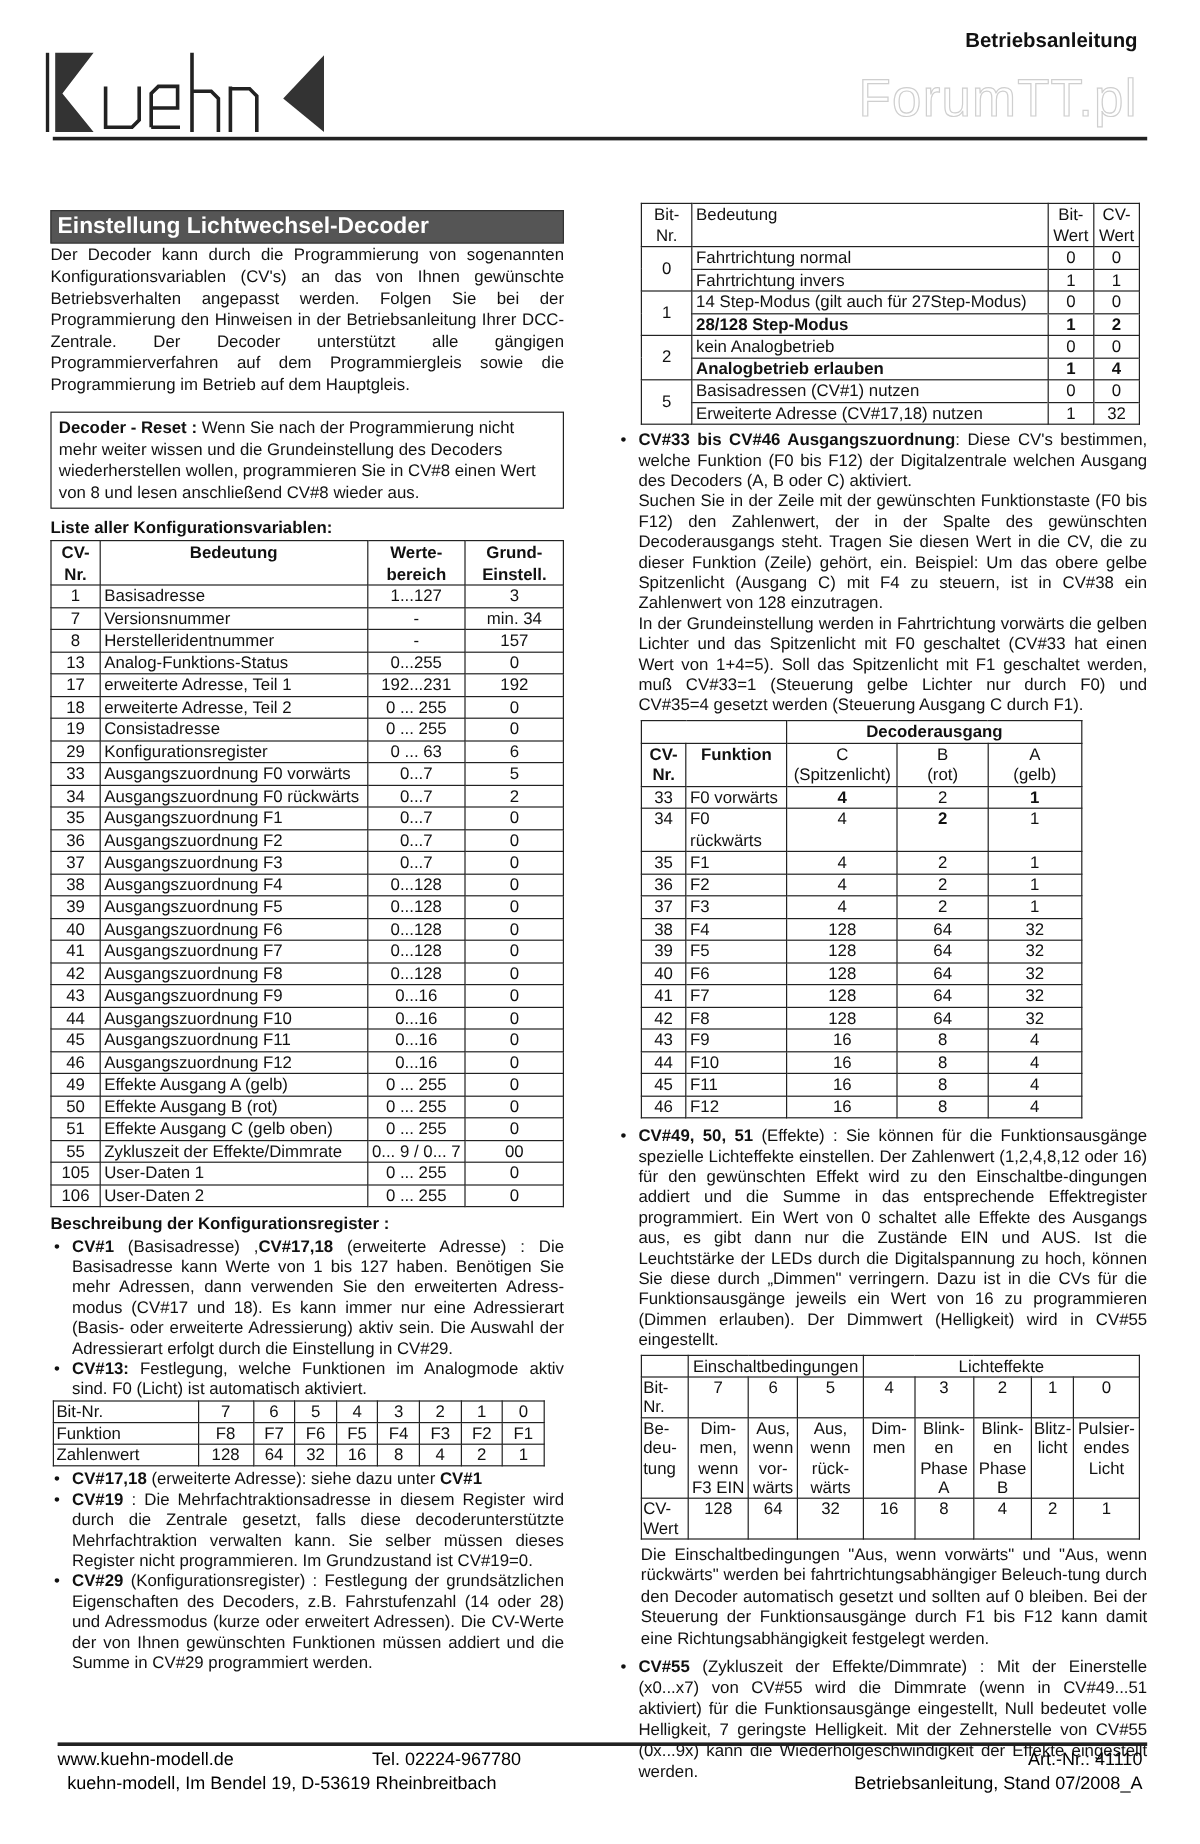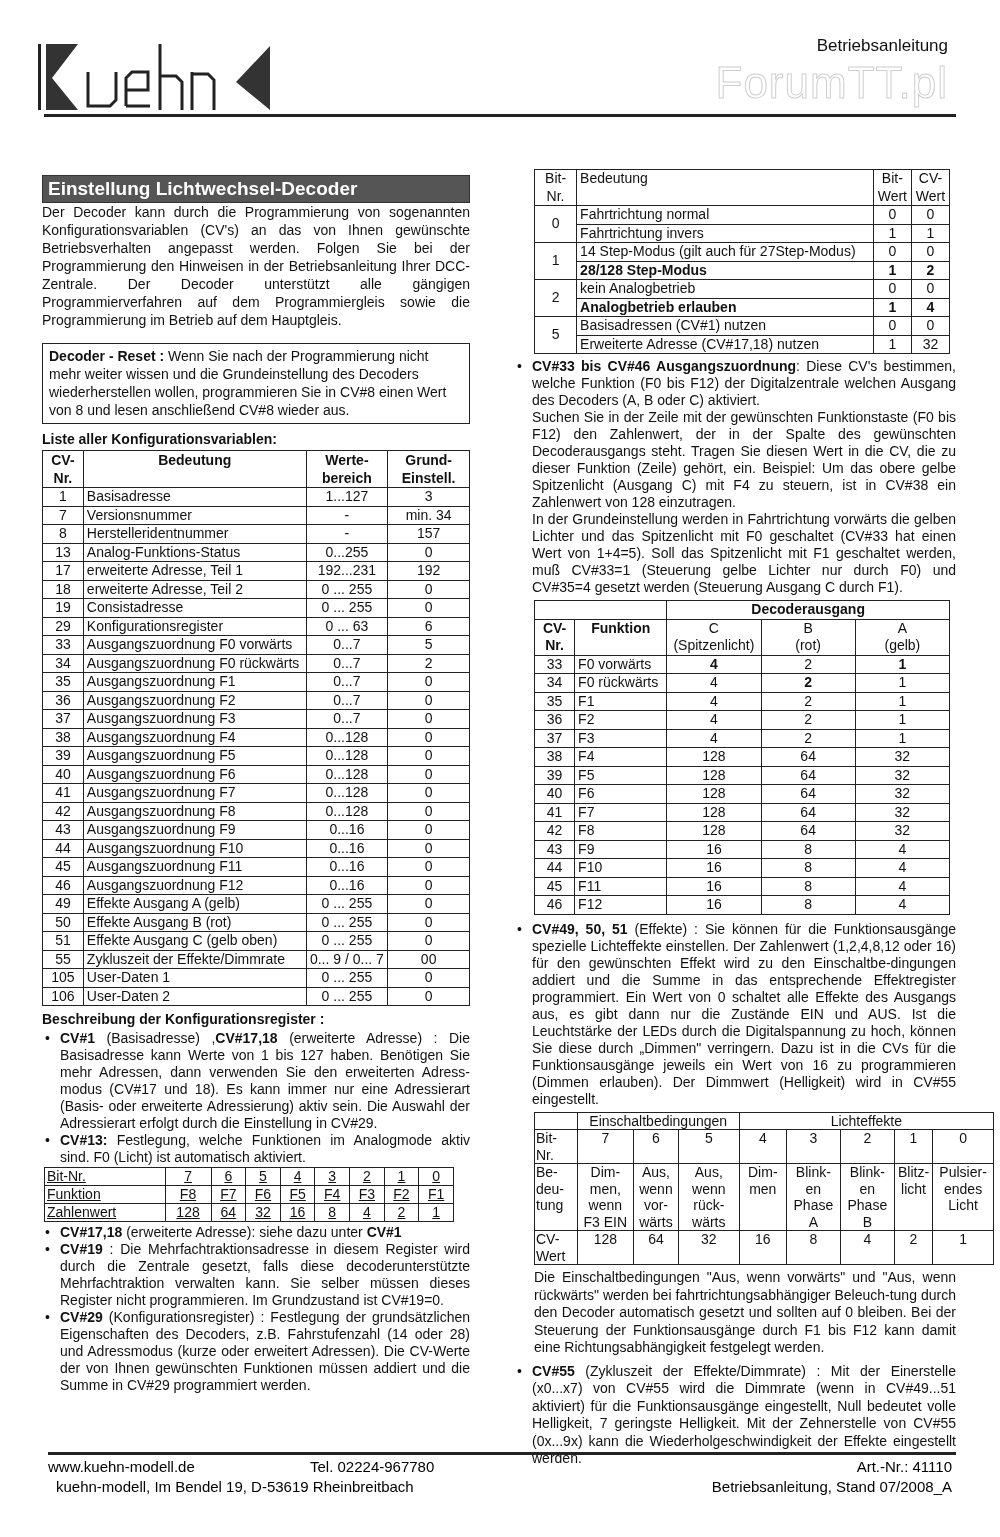--- a/index.html
+++ b/index.html
@@ -1,21 +1,21 @@
 <!DOCTYPE html>
 <html><head>
 <meta charset="utf-8">
 <style>
   html, body { margin:0; padding:0; background:#fff; }
   body { width:1000px; height:1537px; position:relative; overflow:hidden;
          font-family:"Liberation Sans", sans-serif; color:#111; }
   .abs { position:absolute; }
   
   #logo { left:38px; top:42px; width:240px; height:72px; }
-  #doc-type { right:52px; top:36px; font-weight:normal; font-size:17px; }
+  #doc-type { right:52px; top:24px; font-weight:bold; font-size:17px; }
   #watermark { right:52px; top:58px; font-size:44px; color:#fff;
                -webkit-text-stroke:1px #cfcfcf; letter-spacing:1px; }
   #header-rule { left:44px; top:114px; width:912px; height:3px; background:#222; }
   
   #left-col { left:42px; top:175px; width:428px; font-size:14px; line-height:18px; }
   #right-col { left:514px; top:169px; width:442px; font-size:14px; line-height:18px; }
   .title-bar { background:#555; color:#fff; font-weight:bold; font-size:19px;
                padding:3px 6px; height:22px; line-height:22px; box-shadow: inset 0 0 0 1px #333; }
   p.just { text-align:justify; margin:0; }
   .intro { margin-top:24px; }
@@ -23,31 +23,31 @@
   .section-h { font-weight:bold; margin-top:6px; }
   table { border-collapse:collapse; }
   td, th { border:1px solid #222; padding:0 3px; font-weight:normal; vertical-align:top; }
   .cvt { width:428px; margin-top:2px; font-size:14px; line-height:17.5px; }
   .cvt th { font-weight:bold; text-align:center; line-height:18px; }
   .cvt td.c { text-align:center; }
   ul.bul { margin:2px 0 0 0; padding:0 0 0 18px; list-style:none; }
   ul.bul li { position:relative; text-align:justify; }
   ul.bul li::before { content:"•"; position:absolute; left:-15px; top:0; font-size:14px; }
   .bittab { margin:1px 0 1px 2px; font-size:14px; line-height:17px; width:410px; }
-  .bittab td { text-align:center; padding:0 2px;text-decoration:underline; }
+  .bittab td { text-align:center; padding:0 2px; }
   .bittab td:first-child { text-align:left; }
   .cv29 { width:416px; margin-left:20px; font-size:14px; line-height:17.5px; }
   .cv29 td.c { text-align:center; }
   .cv29 td.dot { border-bottom:1px dashed #555; }
   .b { font-weight:bold; }
-  .outt { width:416px; margin-left:20px; margin-top:4px; font-size:14px; line-height:17.5px; }
+  .outt { width:368px; margin-left:20px; margin-top:4px; font-size:14px; line-height:17.5px; }
   .outt th { font-weight:bold; text-align:center; }
   .outt td { text-align:center; }
   .outt td.l { text-align:left; }
-  .efft { width:460px; margin-left:20px; margin-top:4px; font-size:14px; line-height:16.5px; }
+  .efft { width:416px; margin-left:20px; margin-top:4px; font-size:14px; line-height:16.5px; }
   .efft td { text-align:center; padding:0 1px; }
   .efft td.l { text-align:left; }
   .indent { padding-left:20px; }
   
   #footer-rule { left:48px; top:1452px; width:908px; height:3px; background:#222; }
   .foot { font-size:15px; line-height:20px; color:#000000; }
   #foot-web { left:48px; top:1457px; }
   #foot-tel { left:310px; top:1457px; }
   #foot-addr { left:56px; top:1477px; }
   #foot-art { right:48px; top:1457px; text-align:right; }

